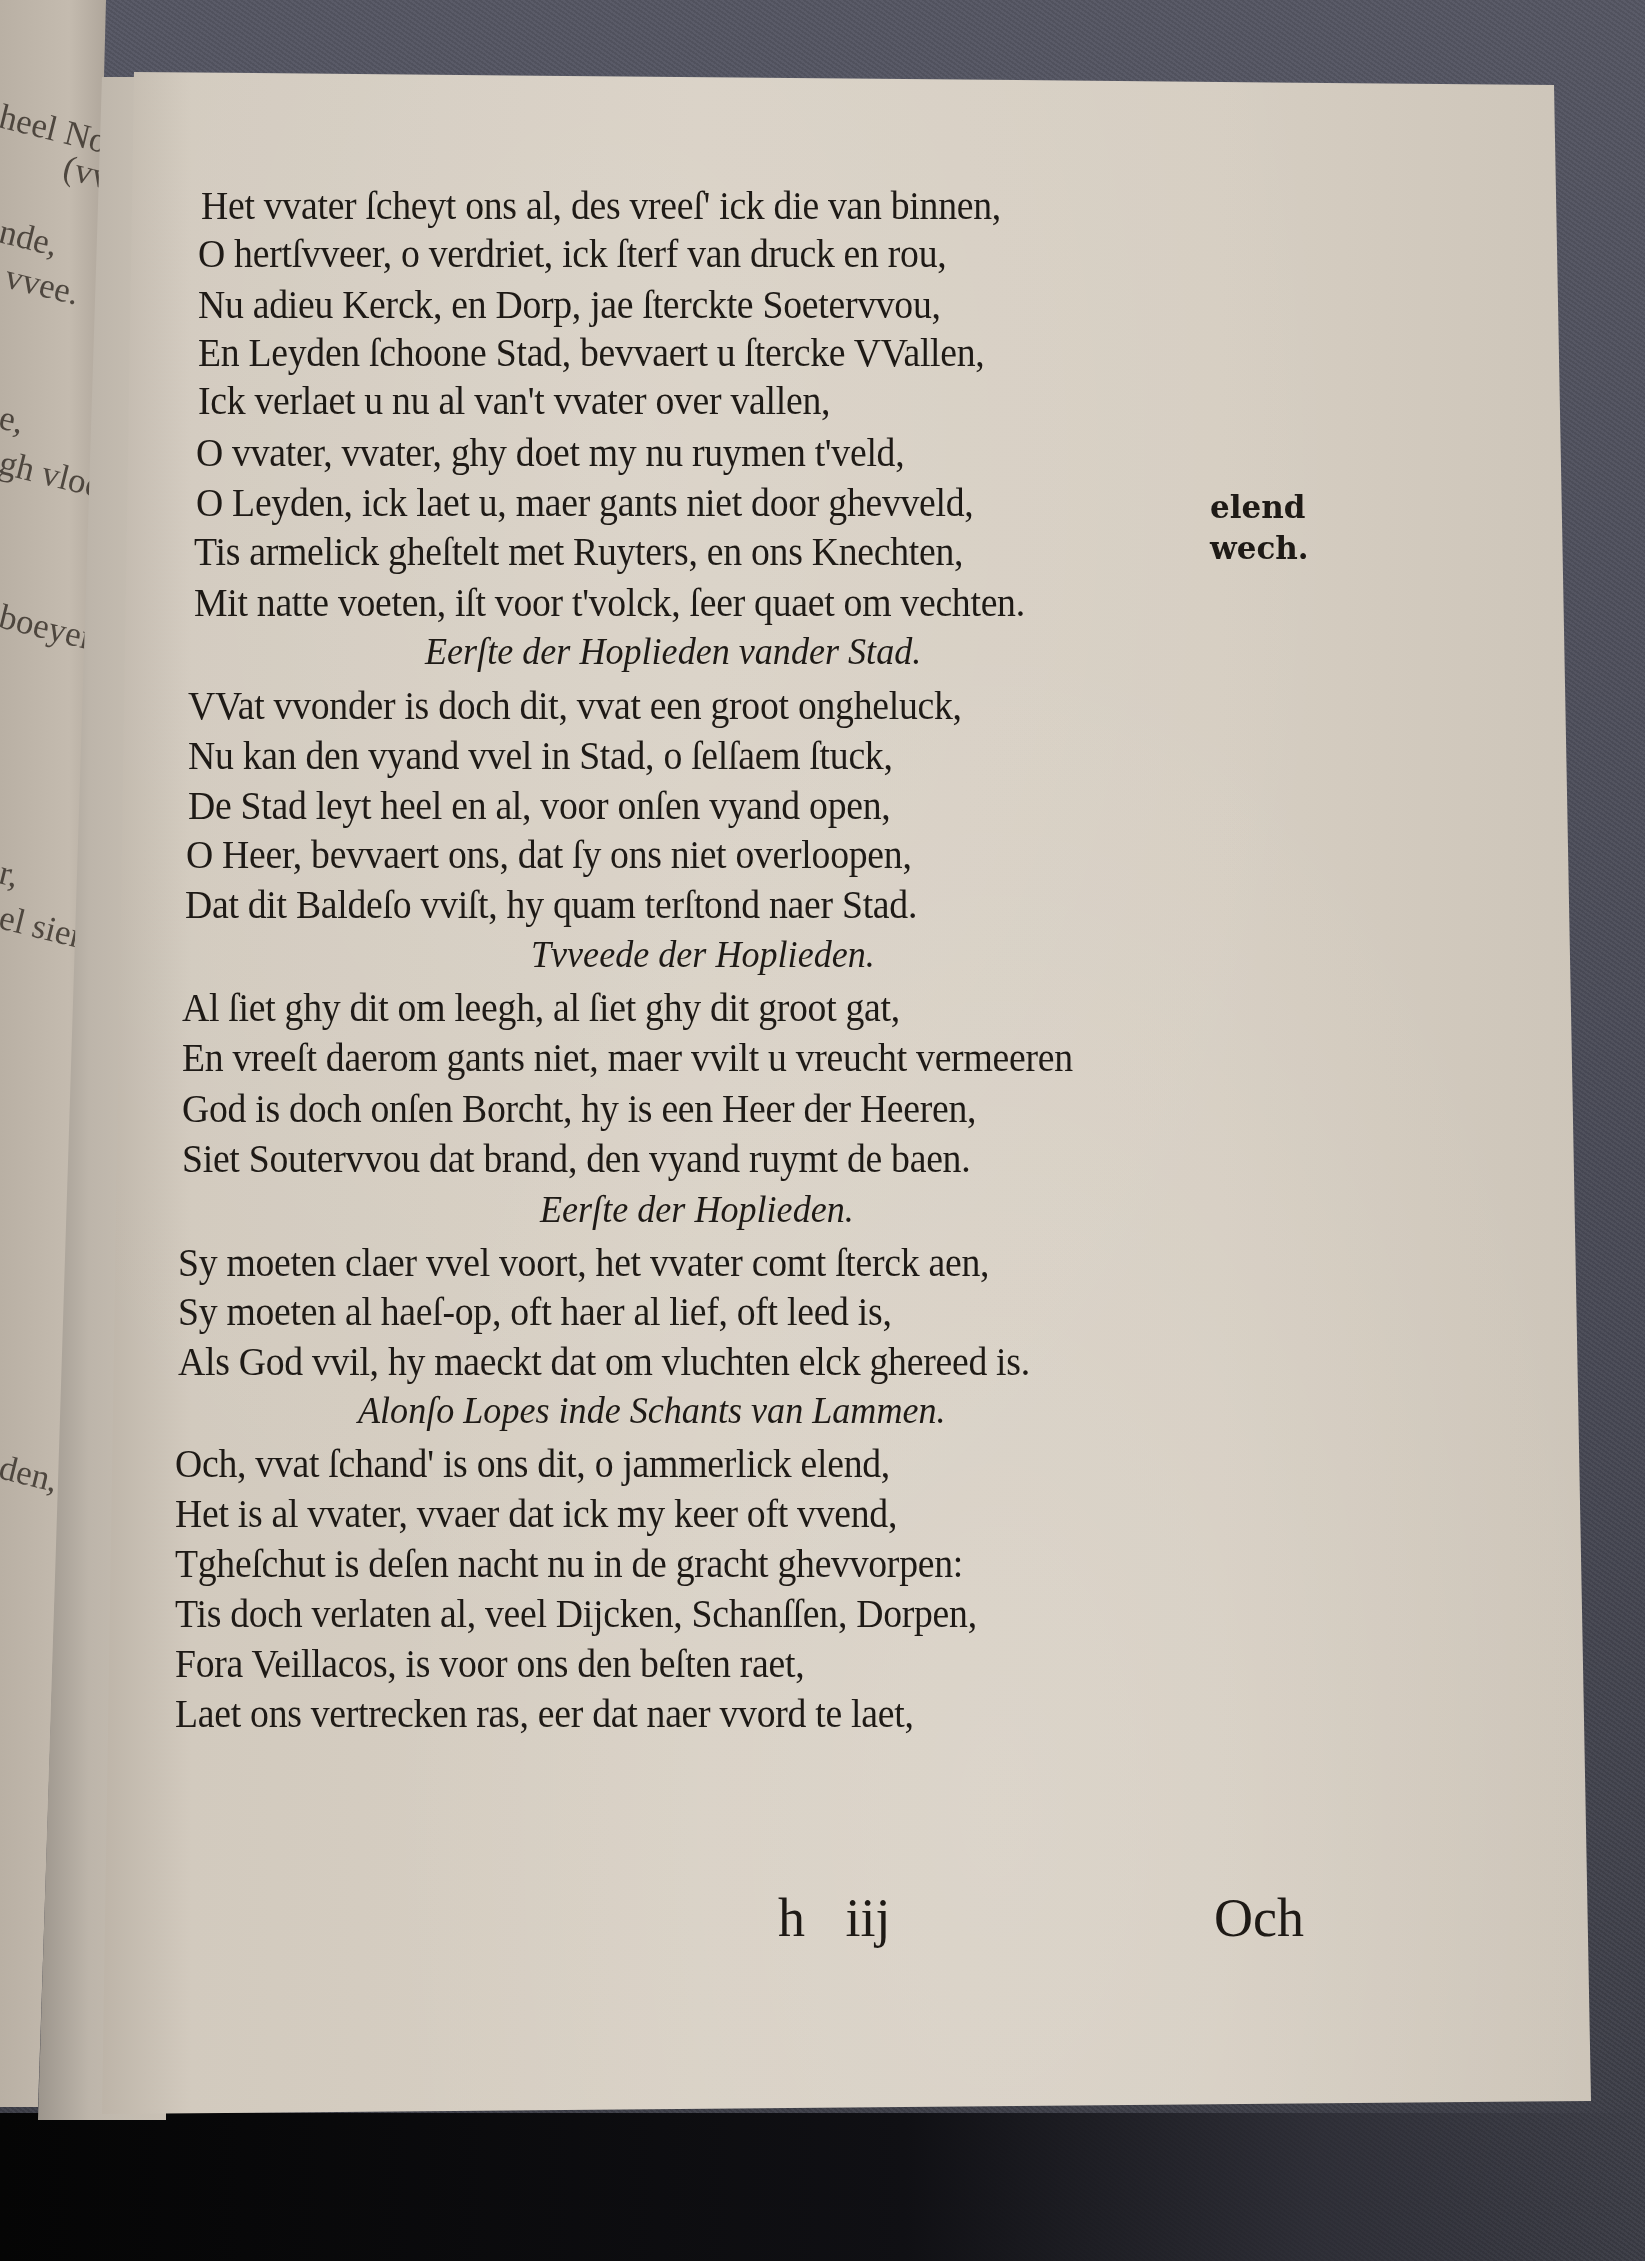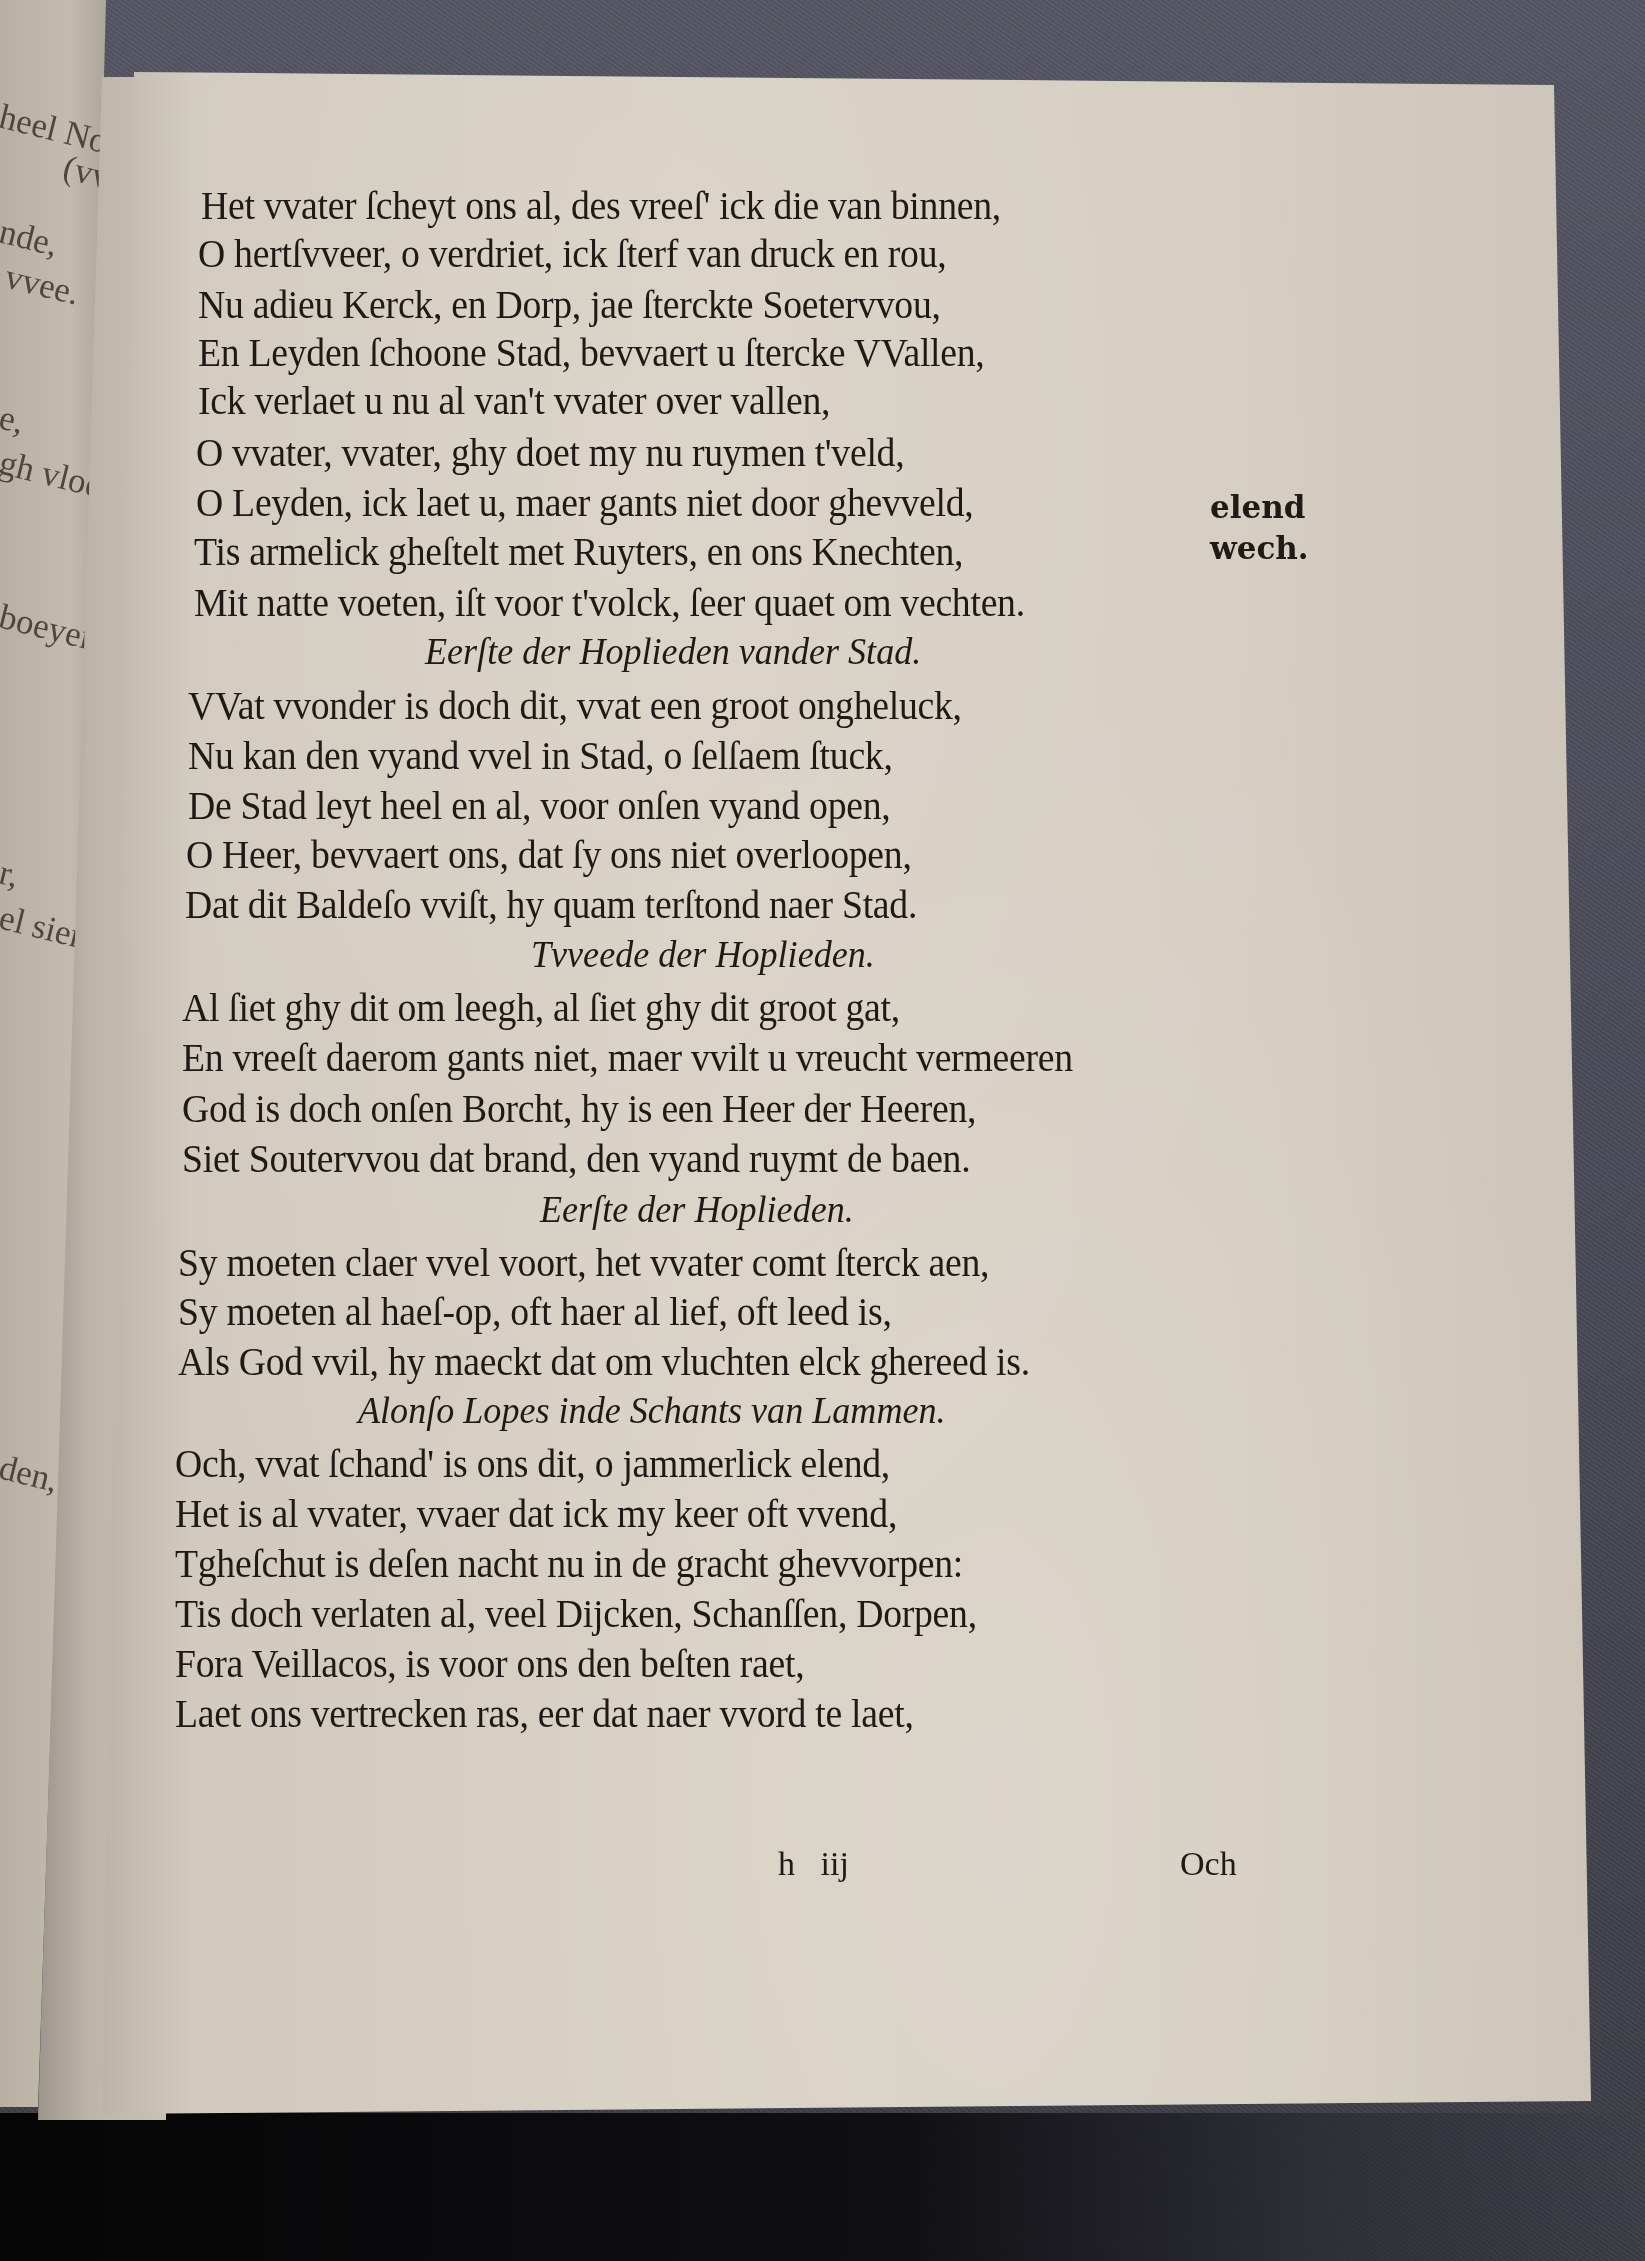--- a/index.html
+++ b/index.html
@@ -56,21 +56,21 @@
   .speaker {
     position: absolute; white-space: nowrap; font-size: 38px; font-style: italic;
     font-family: "Liberation Serif", "DejaVu Serif", serif;
     transform: scaleX(0.95); transform-origin: left center;
   }
   .margin-note {
     position: absolute; font-size: 31px; color: #1e1a16; line-height: 41px;
     font-family: "DejaVu Serif", serif; font-weight: bold; white-space: nowrap;
   }
   .signature, .catchword {
-    position: absolute; font-size: 34px; color: #1e1a16; white-space: nowrap;
+    position: absolute; font-size: 54px; color: #1e1a16; white-space: nowrap; margin-top: 42px;
   }
 </style>
 </head>
 <body>
 
 <div class="cloth"></div>
 <div class="bottom-shadow"></div>
 
 <div class="left-page" id="left-page">
     <div class="left-frag" style="left: 0px; top: 96px;">heel Noo</div>
@@ -120,15 +120,15 @@
       <div class="verse" style="left: 35px; top: 1488px;">Fora Veillacos, is voor ons den beſten raet,</div>
       <div class="verse" style="left: 35px; top: 1538px;">Laet ons vertrecken ras, eer dat naer vvord te laet,</div>
     </div>
 
   <div class="margin-note" id="margin-note" style="left: 1108px; top: 415px;">
     <div>elend</div>
     <div>wech.</div>
   </div>
 
   <div class="signature" id="signature" style="left: 676px; top: 1773px; white-space: pre;">h   iij</div>
-  <div class="catchword" id="catchword" style="left: 1078px; top: 1773px;">Och</div>
+  <div class="catchword" id="catchword" style="left: 1112px; top: 1773px;">Och</div>
 </div>
 
 
 </body></html>

